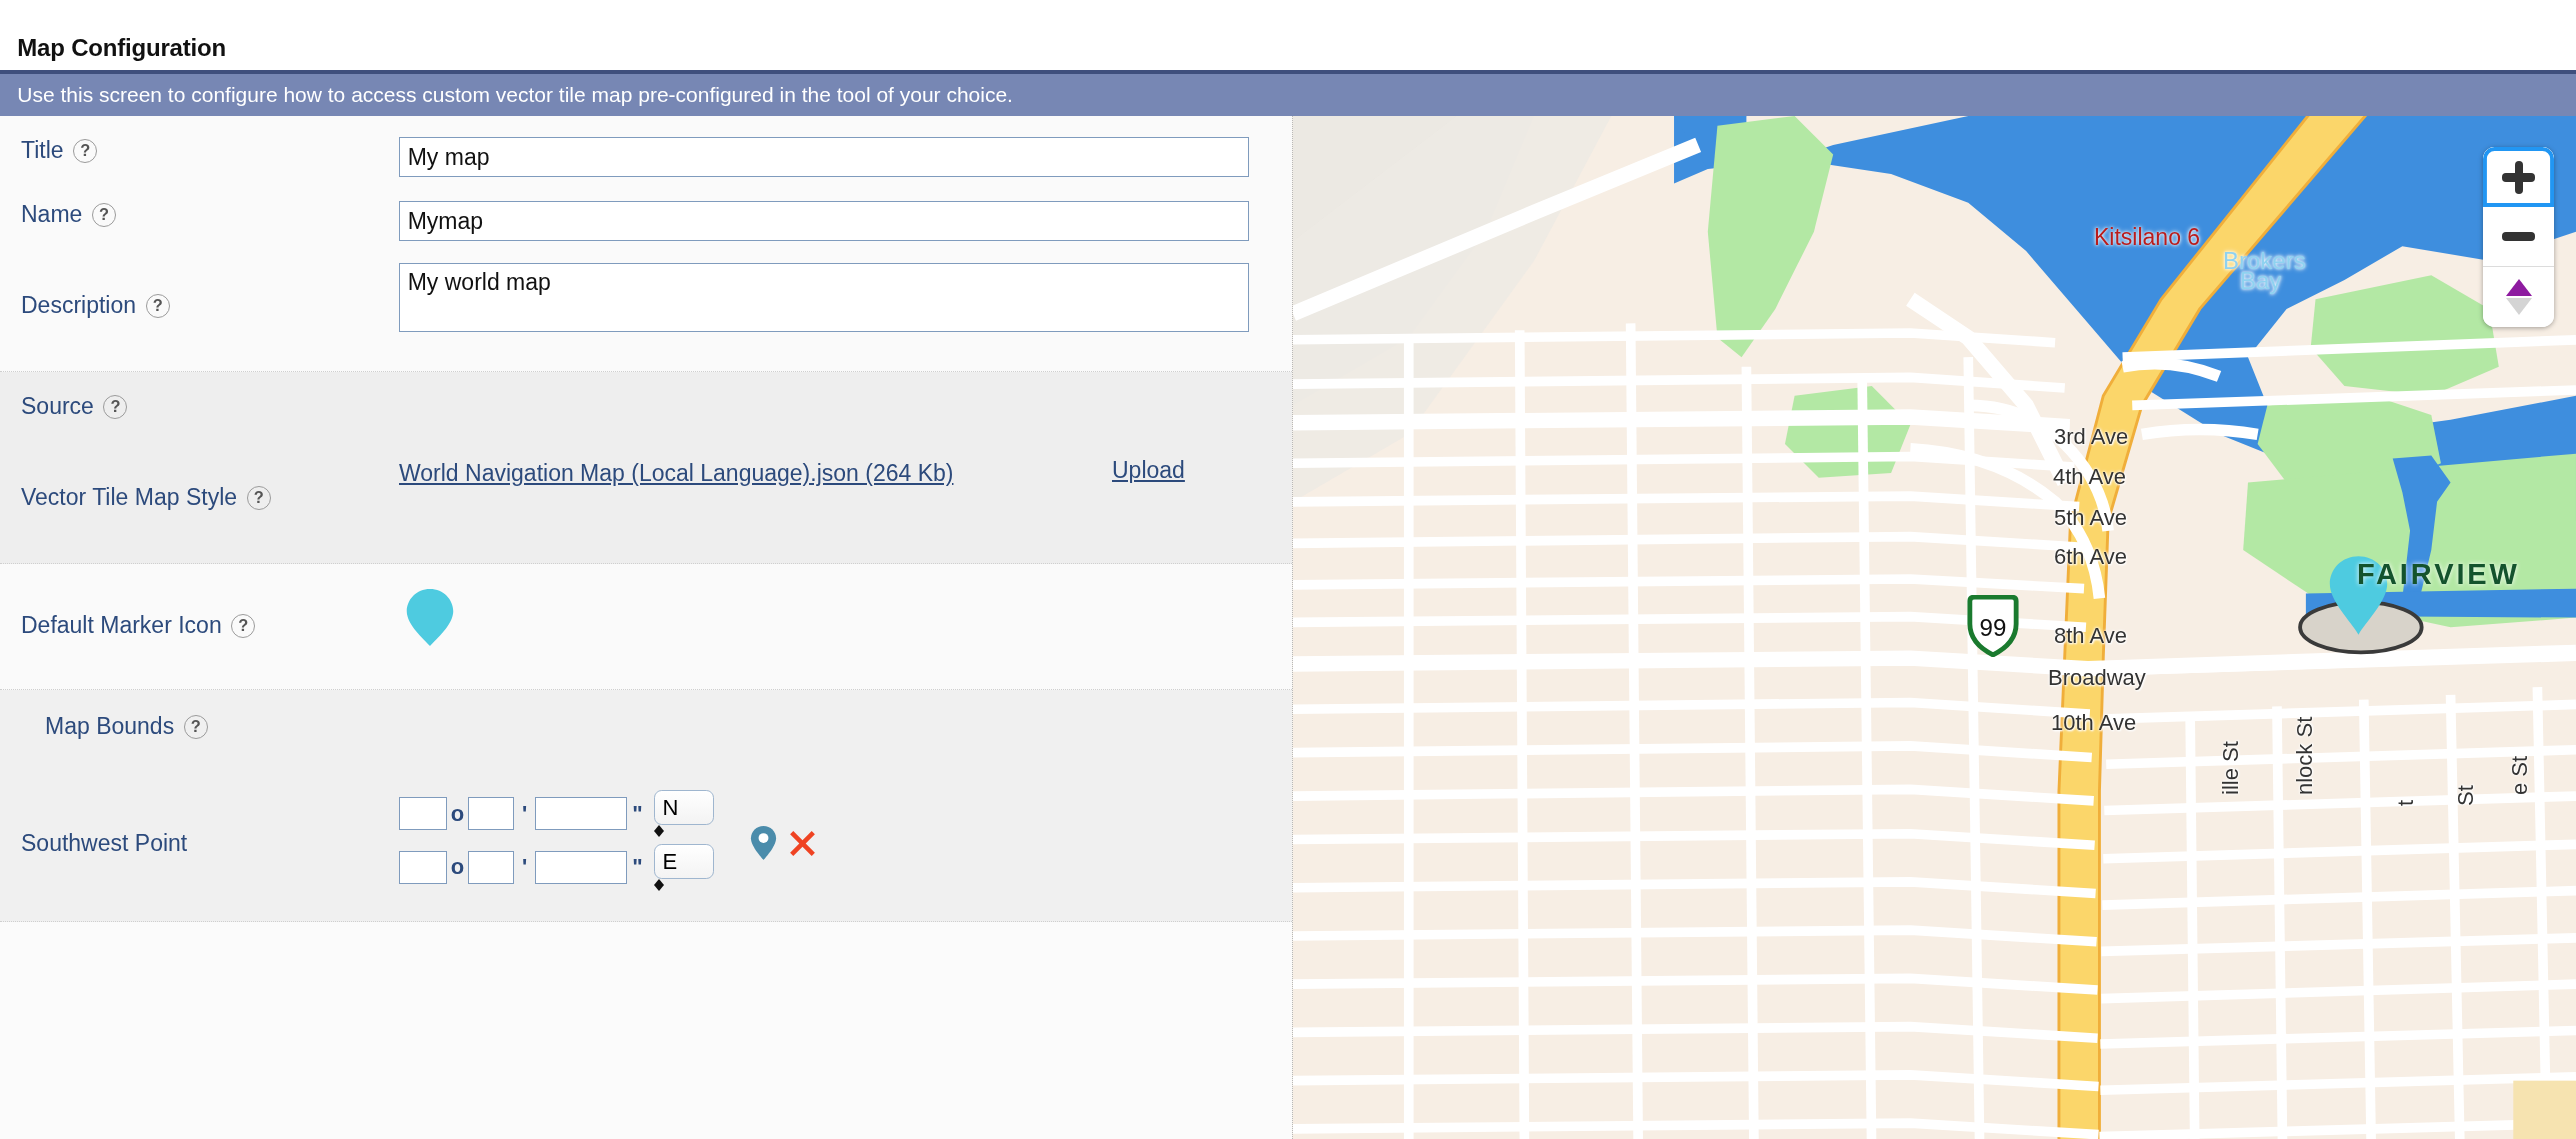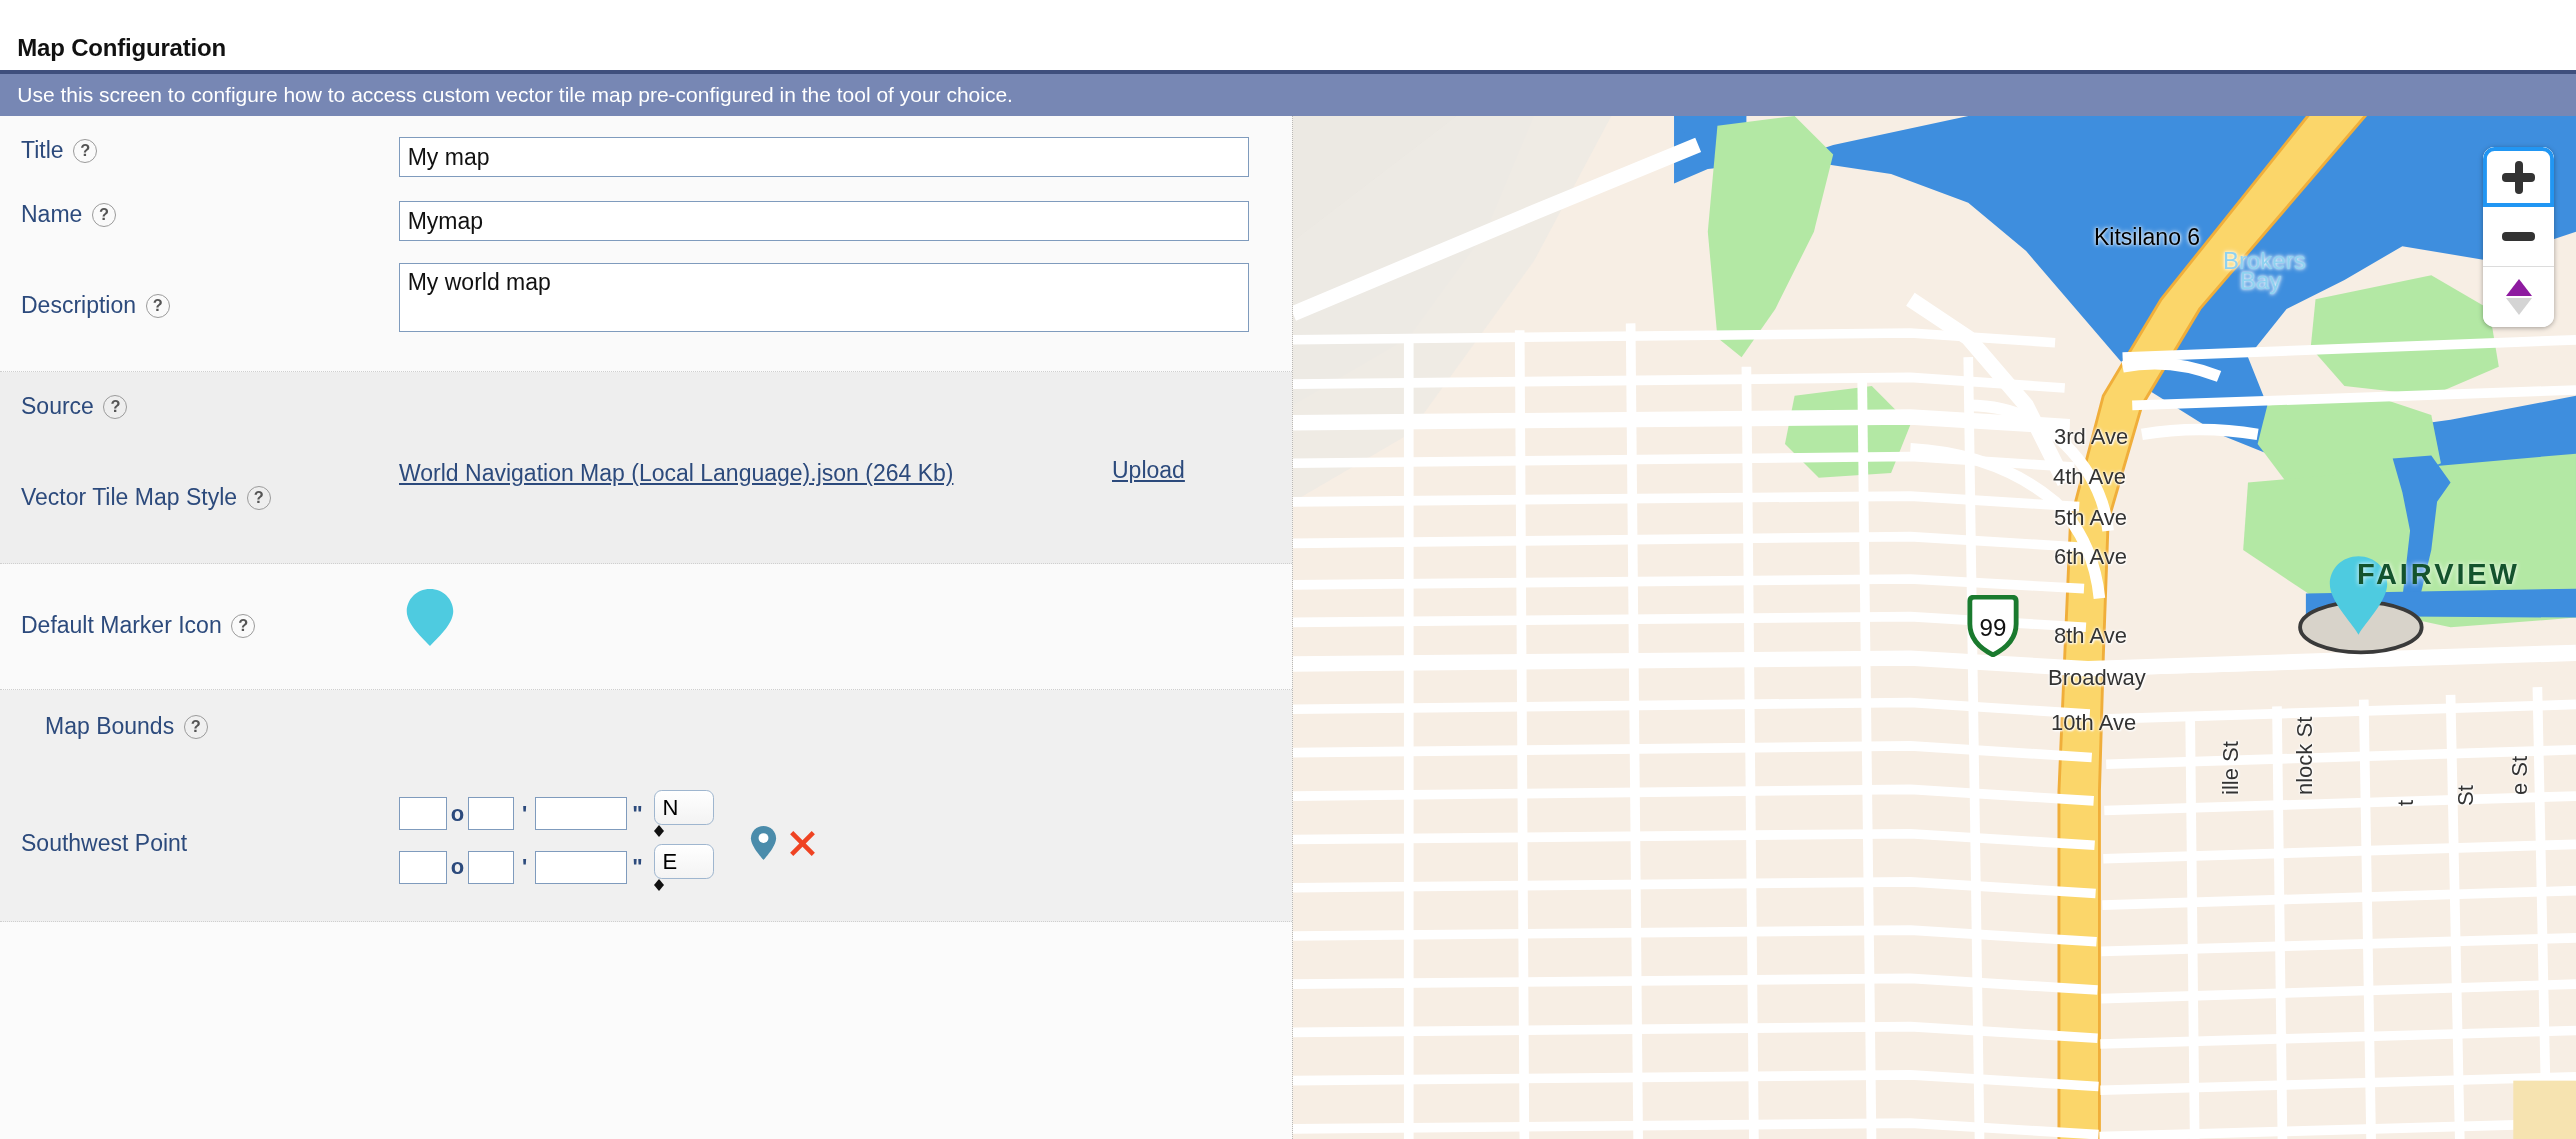--- a/index.html
+++ b/index.html
@@ -221,21 +221,21 @@
   
   #map-canvas { position: absolute; inset: 0; }
   .map-label {
     position: absolute;
     font-family: "Liberation Sans", sans-serif;
     white-space: nowrap;
     pointer-events: none;
   }
   .lbl-street { color: #333333; font-size: 22px; text-shadow: 0 0 3.9px #fff, 0 0 2.9px #fff, 1px 1px 1.9px #fff; }
   .lbl-water  { color: #8fd2f0; font-size: 24px; text-shadow: 0 0 4.8px #fff, 0 0 2.9px #fff; text-align:center; }
-  .lbl-place  { color: #000000; font-size: 23px; text-shadow: 0 0 4.8px #fff, 0 0 2.9px #fff; }
+  .lbl-place  { color: #b91c1c; font-size: 23px; text-shadow: 0 0 4.8px #fff, 0 0 2.9px #fff; }
   .lbl-hood   { color: #14532d; font-size: 29px; font-weight: bold; letter-spacing: 2.9px; text-shadow: 0 0 4.8px #fff; }
   .lbl-vert   { transform: rotate(-90deg); transform-origin: left bottom; }
 
   
   #zoom-ctrl {
     position: absolute;
     top: 31px; right: 22px;
     width: 71px;
     background: #ffffff;
     border-radius: 11.6px;

